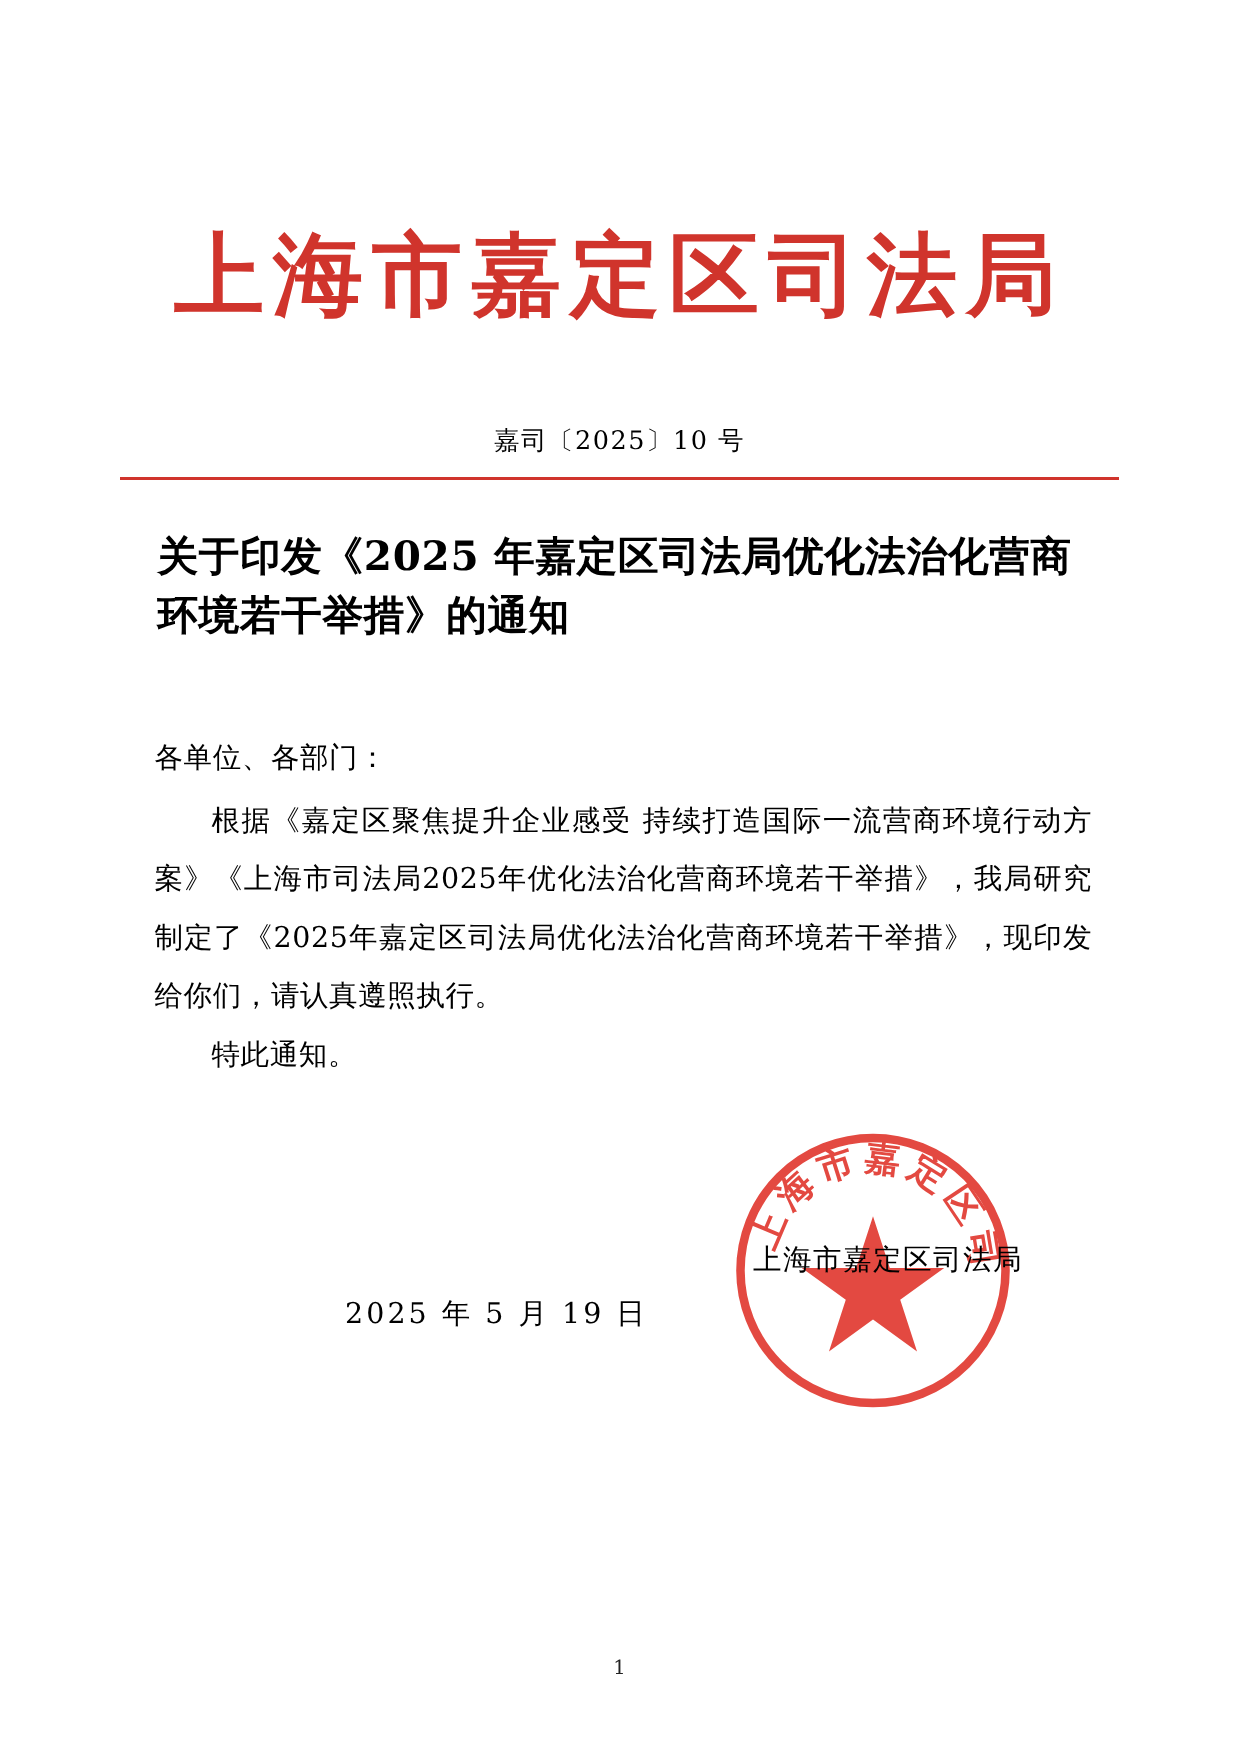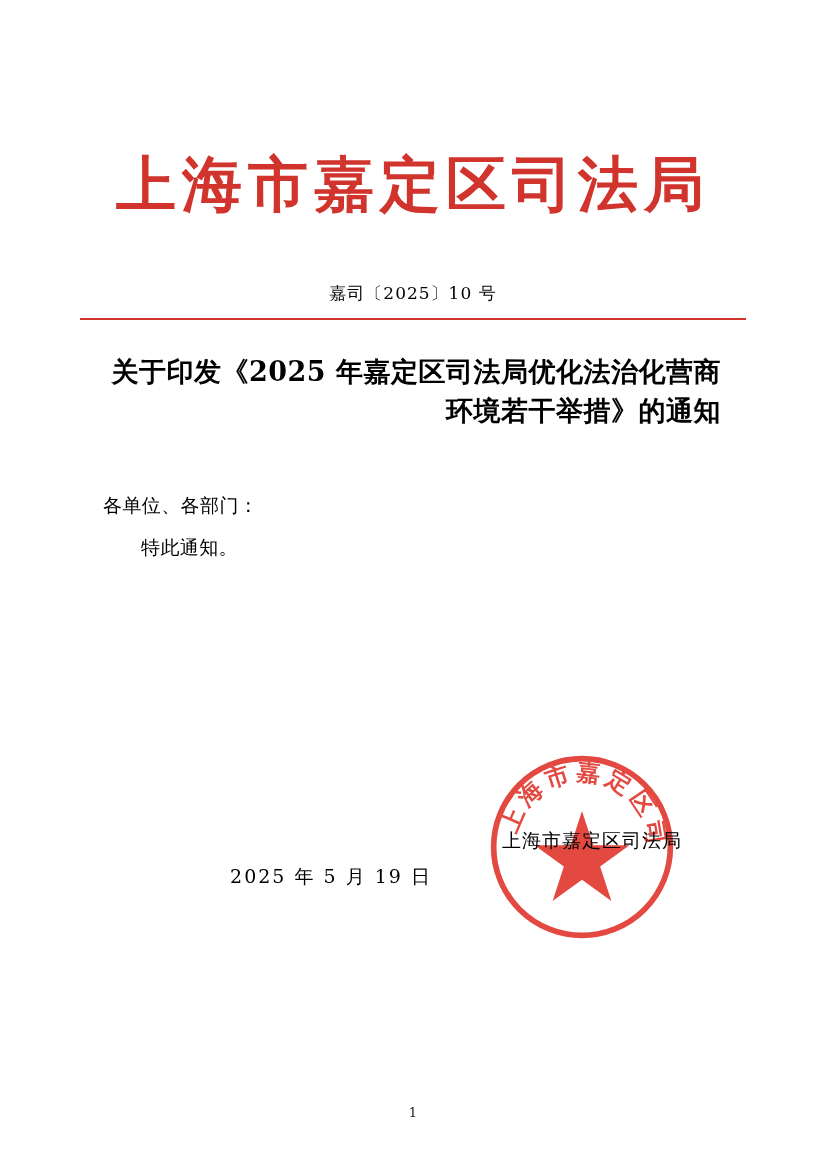--- a/index.html
+++ b/index.html
@@ -64,21 +64,21 @@
     height: 2px;
     background: #d0342c;
   }
 
   
   .doc-title {
     position: absolute;
     top: 352px;
     left: 105px;
     width: 616px;
-    text-align: right;
+    text-align: left;
     font-family: "DejaVu Serif", "Liberation Serif", serif;
     font-weight: bold;
     font-size: 27px;
     line-height: 1.45;
     letter-spacing: 0.5px;
   }
 
   
   .body-block {
     position: absolute;
@@ -157,20 +157,21 @@
   </div>
 
   <div class="doc-number">嘉司〔2025〕10 号</div>
 
   <div class="red-rule"></div>
 
   <div class="doc-title">关于印发《2025 年嘉定区司法局优化法治化营商环境若干举措》的通知</div>
 
   <div class="body-block">
     <p class="salutation">各单位、各部门：</p>
+    <p class="para">根据《嘉定区聚焦提升企业感受 持续打造国际一流营商环境行动方案》《上海市司法局2025年优化法治化营商环境若干举措》，我局研究制定了《2025年嘉定区司法局优化法治化营商环境若干举措》，现印发给你们，请认真遵照执行。</p>
     <p class="para">特此通知。</p>
   </div>
 
   <svg class="seal" viewBox="0 0 200 200">
     <circle cx="100" cy="100" r="93" fill="none" stroke="#e03127" stroke-width="6"></circle>
     <path id="sealArcTop" d="M 100,100 m -70,0 a 70,70 0 1,1 140,0" fill="none" stroke="none"></path>
     <text font-family="DejaVu Serif, Liberation Serif, serif" font-size="25" font-weight="bold" fill="#e03127" letter-spacing="5">
       <textPath href="#sealArcTop" startOffset="6%">上海市嘉定区司法局</textPath>
     </text>
     <polygon fill="#e03127" points="100,62 111.8,98.2 150,98.2 119.1,120.6 130.9,156.8 100,134.4 69.1,156.8 80.9,120.6 50,98.2 88.2,98.2"></polygon>

